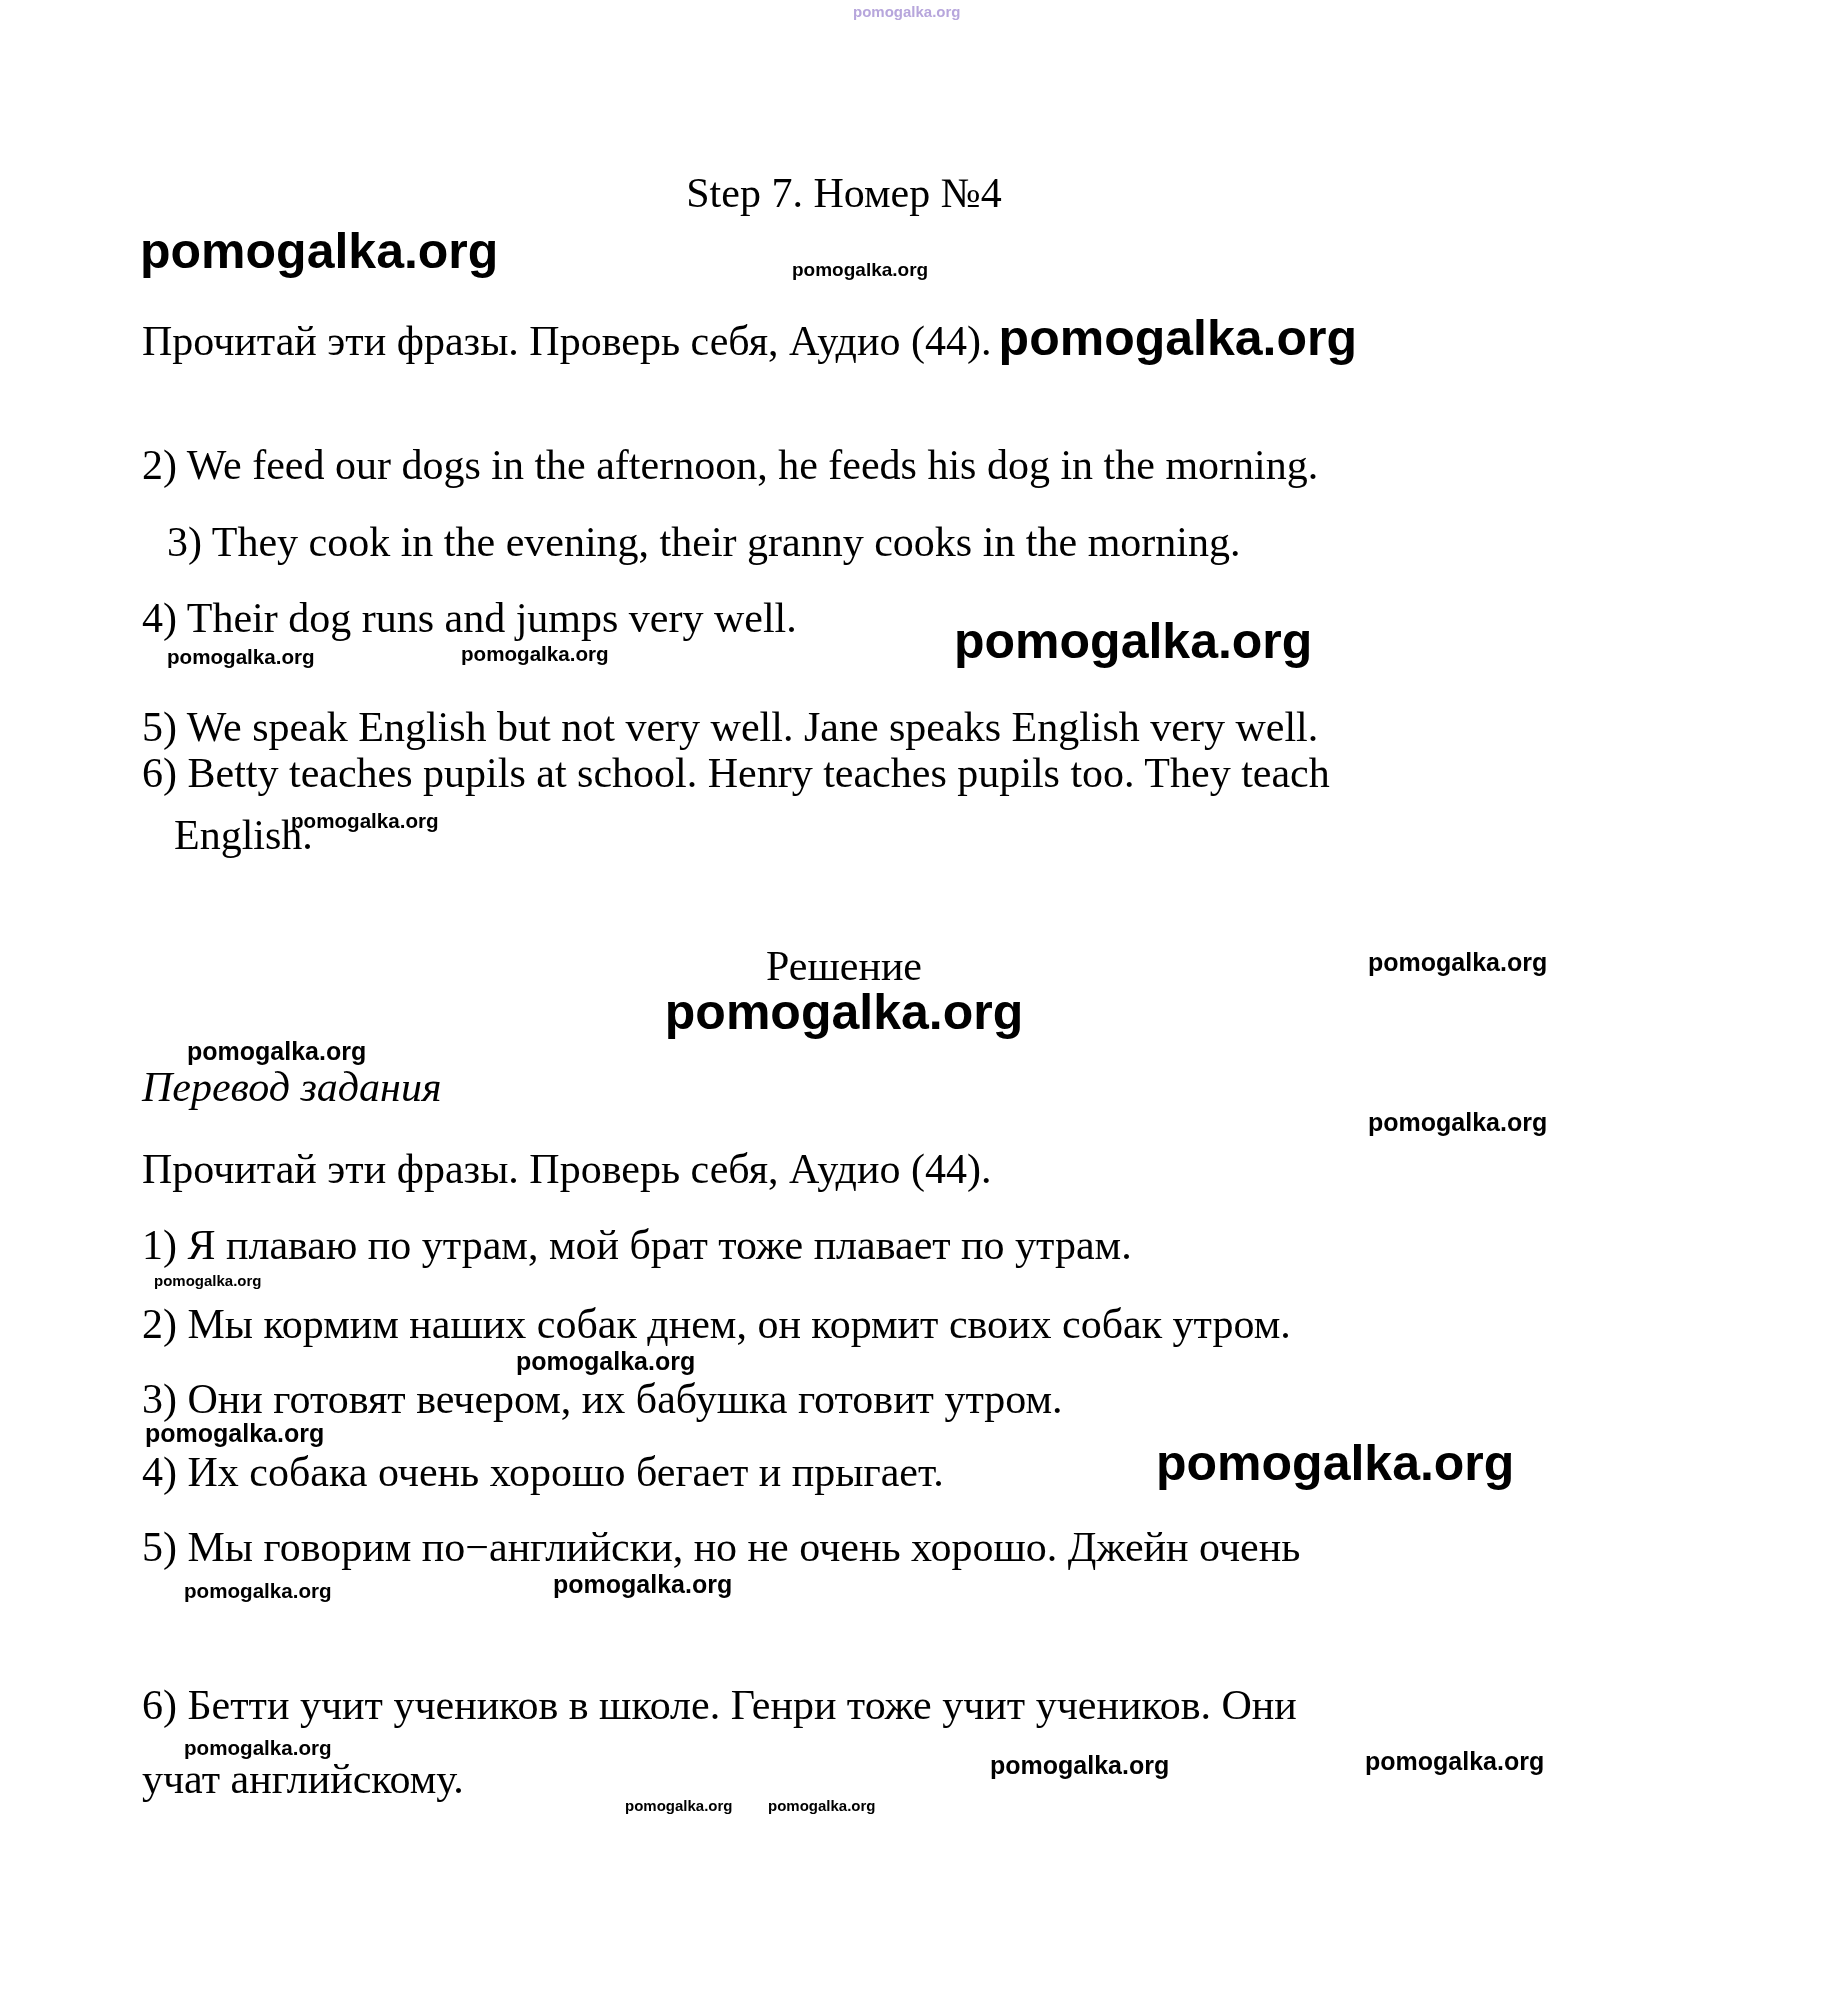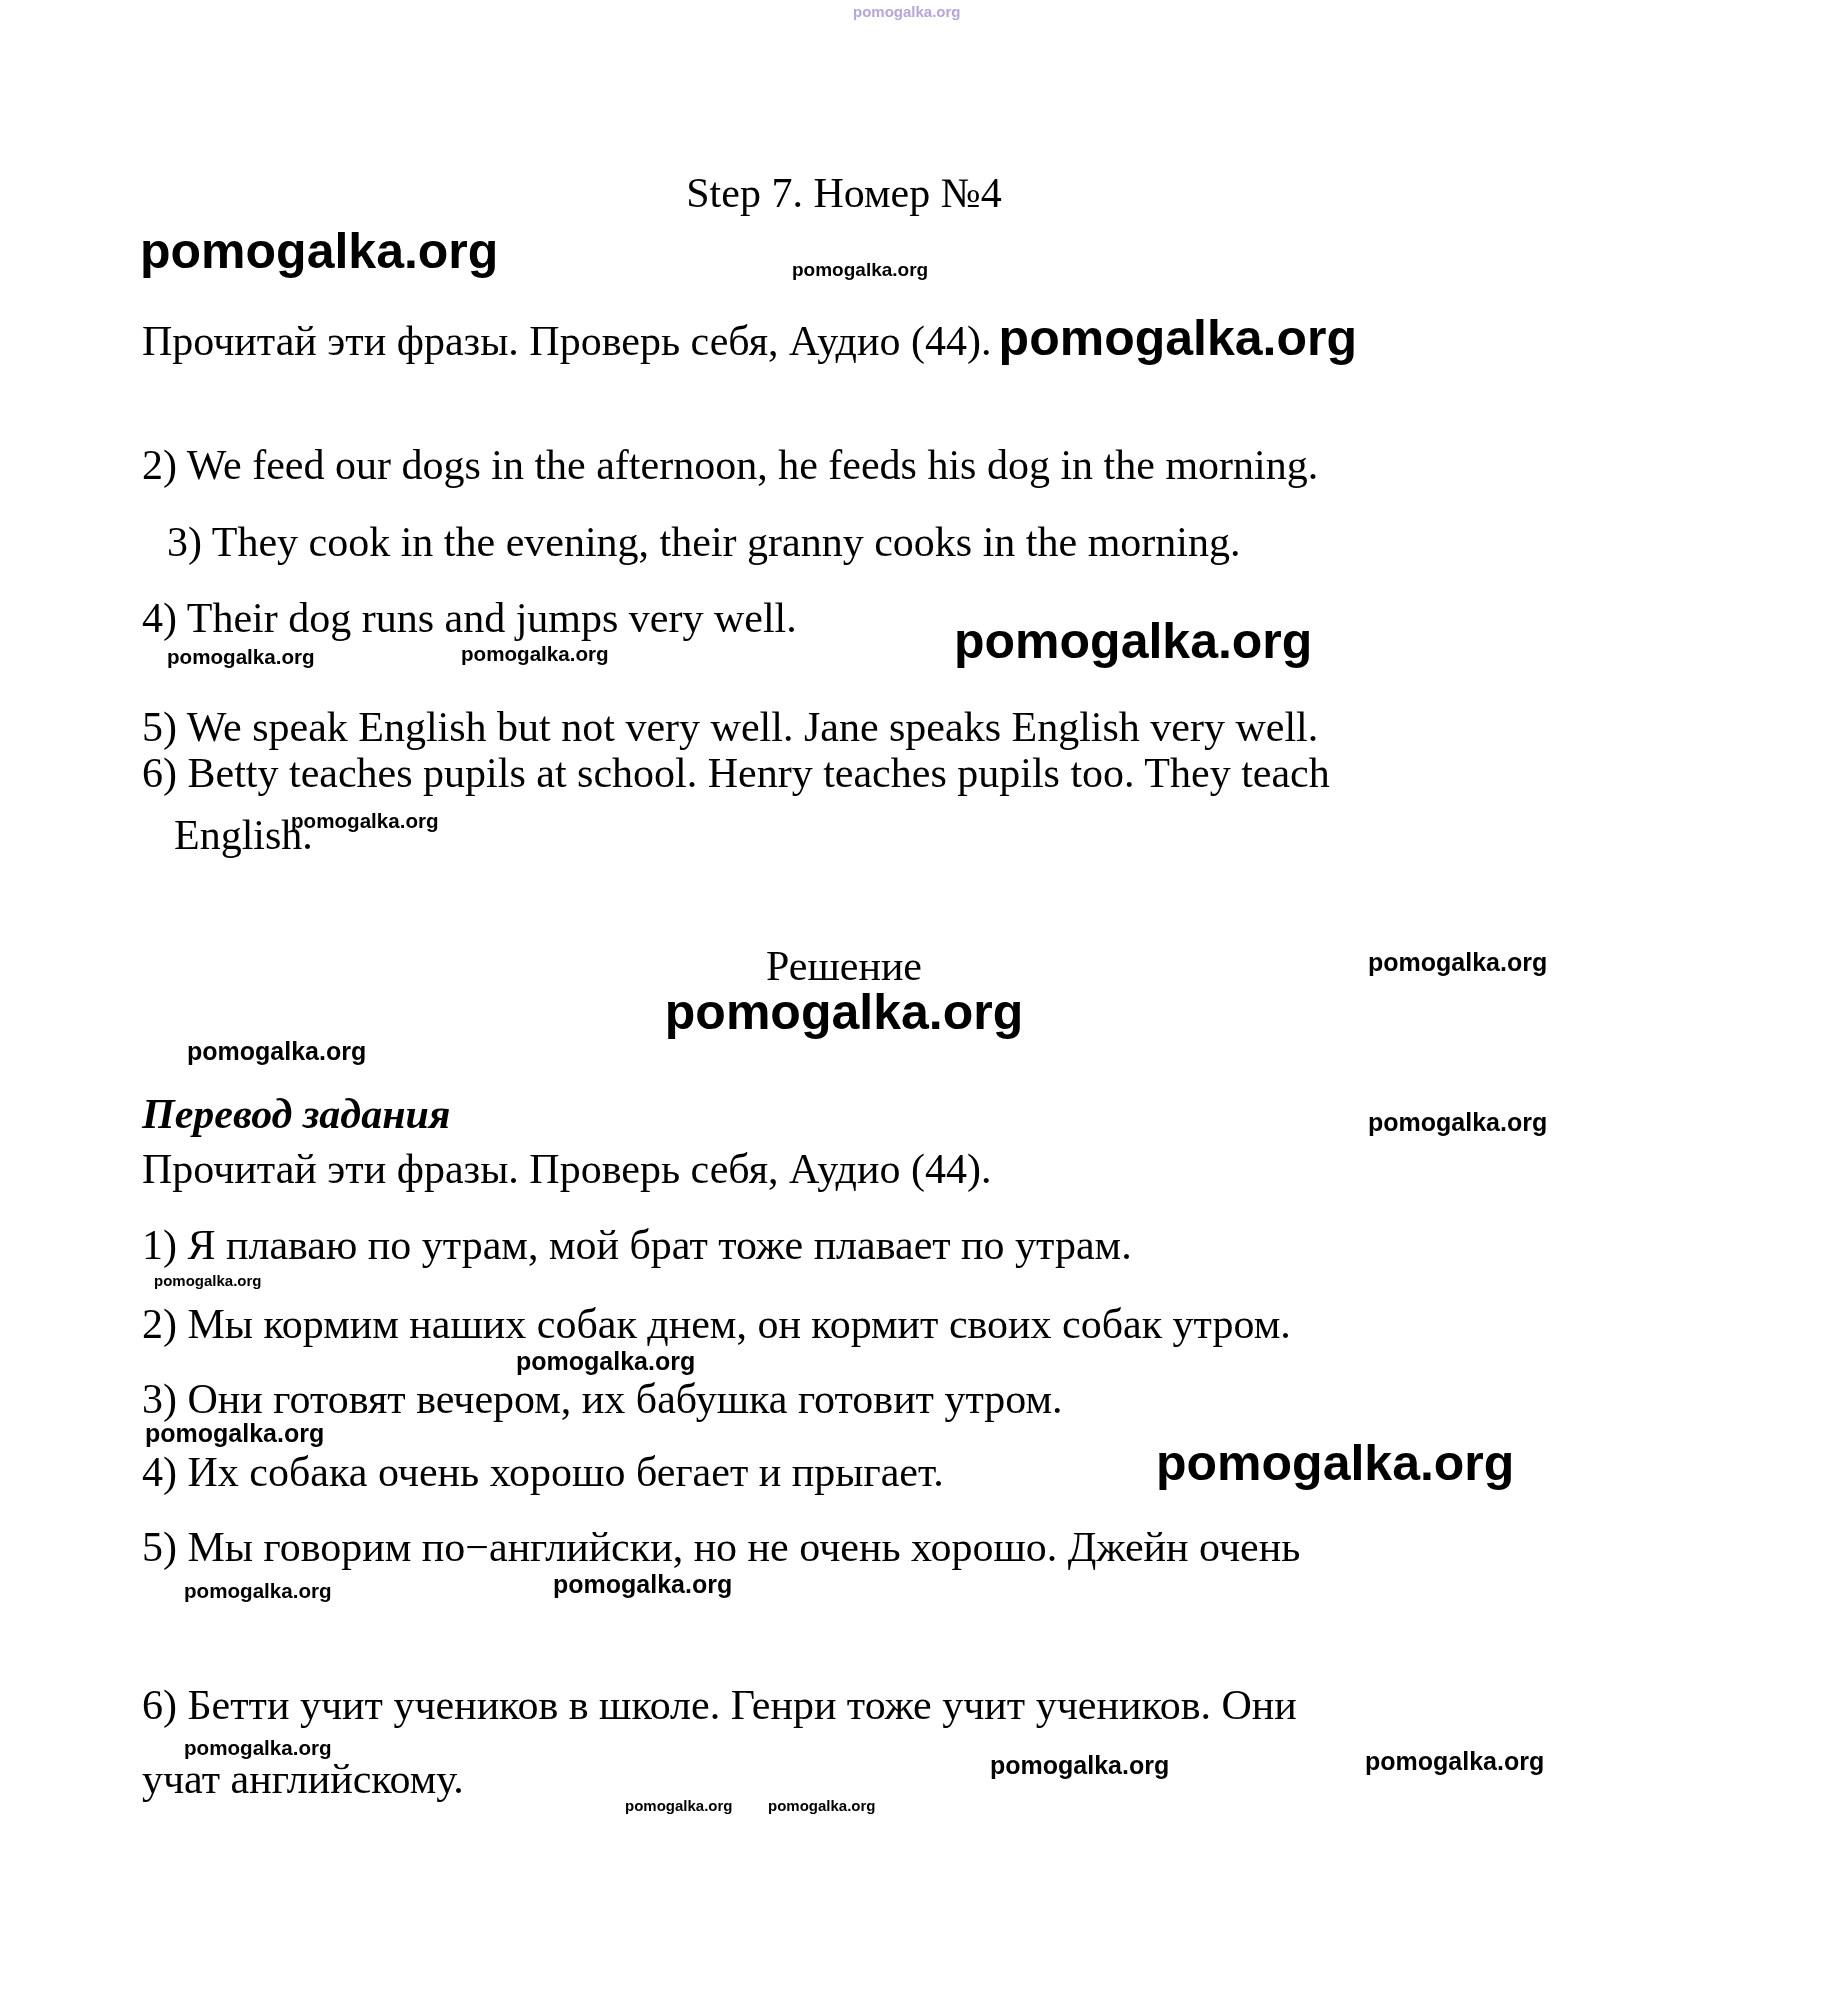--- a/index.html
+++ b/index.html
@@ -37,23 +37,22 @@
     color: #000000;
   }
   .wm-xs { font-size: 15px; }
   .wm-s  { font-size: 19px; }
   .wm-sm { font-size: 20.6px; }
   .wm-md { font-size: 25px; }
   .wm-lg { font-size: 50px; }
   .wm-top { color: #b7a6dc; }
   .inline-wm { margin-left: 7.2px; }
   .heading-bold-italic {
-    font-weight: 700;
+    font-weight: 400;
     font-style: italic;
-    margin-top: 27px;
   }
 </style>
 </head>
 <body>
 
 <div class="page">
 
   <div class="abs wm wm-xs wm-top" style="left:853px; top:2.7px;">pomogalka.org</div>
 
   <div class="line center" style="top:168px;">Step 7. Номер №4</div>

